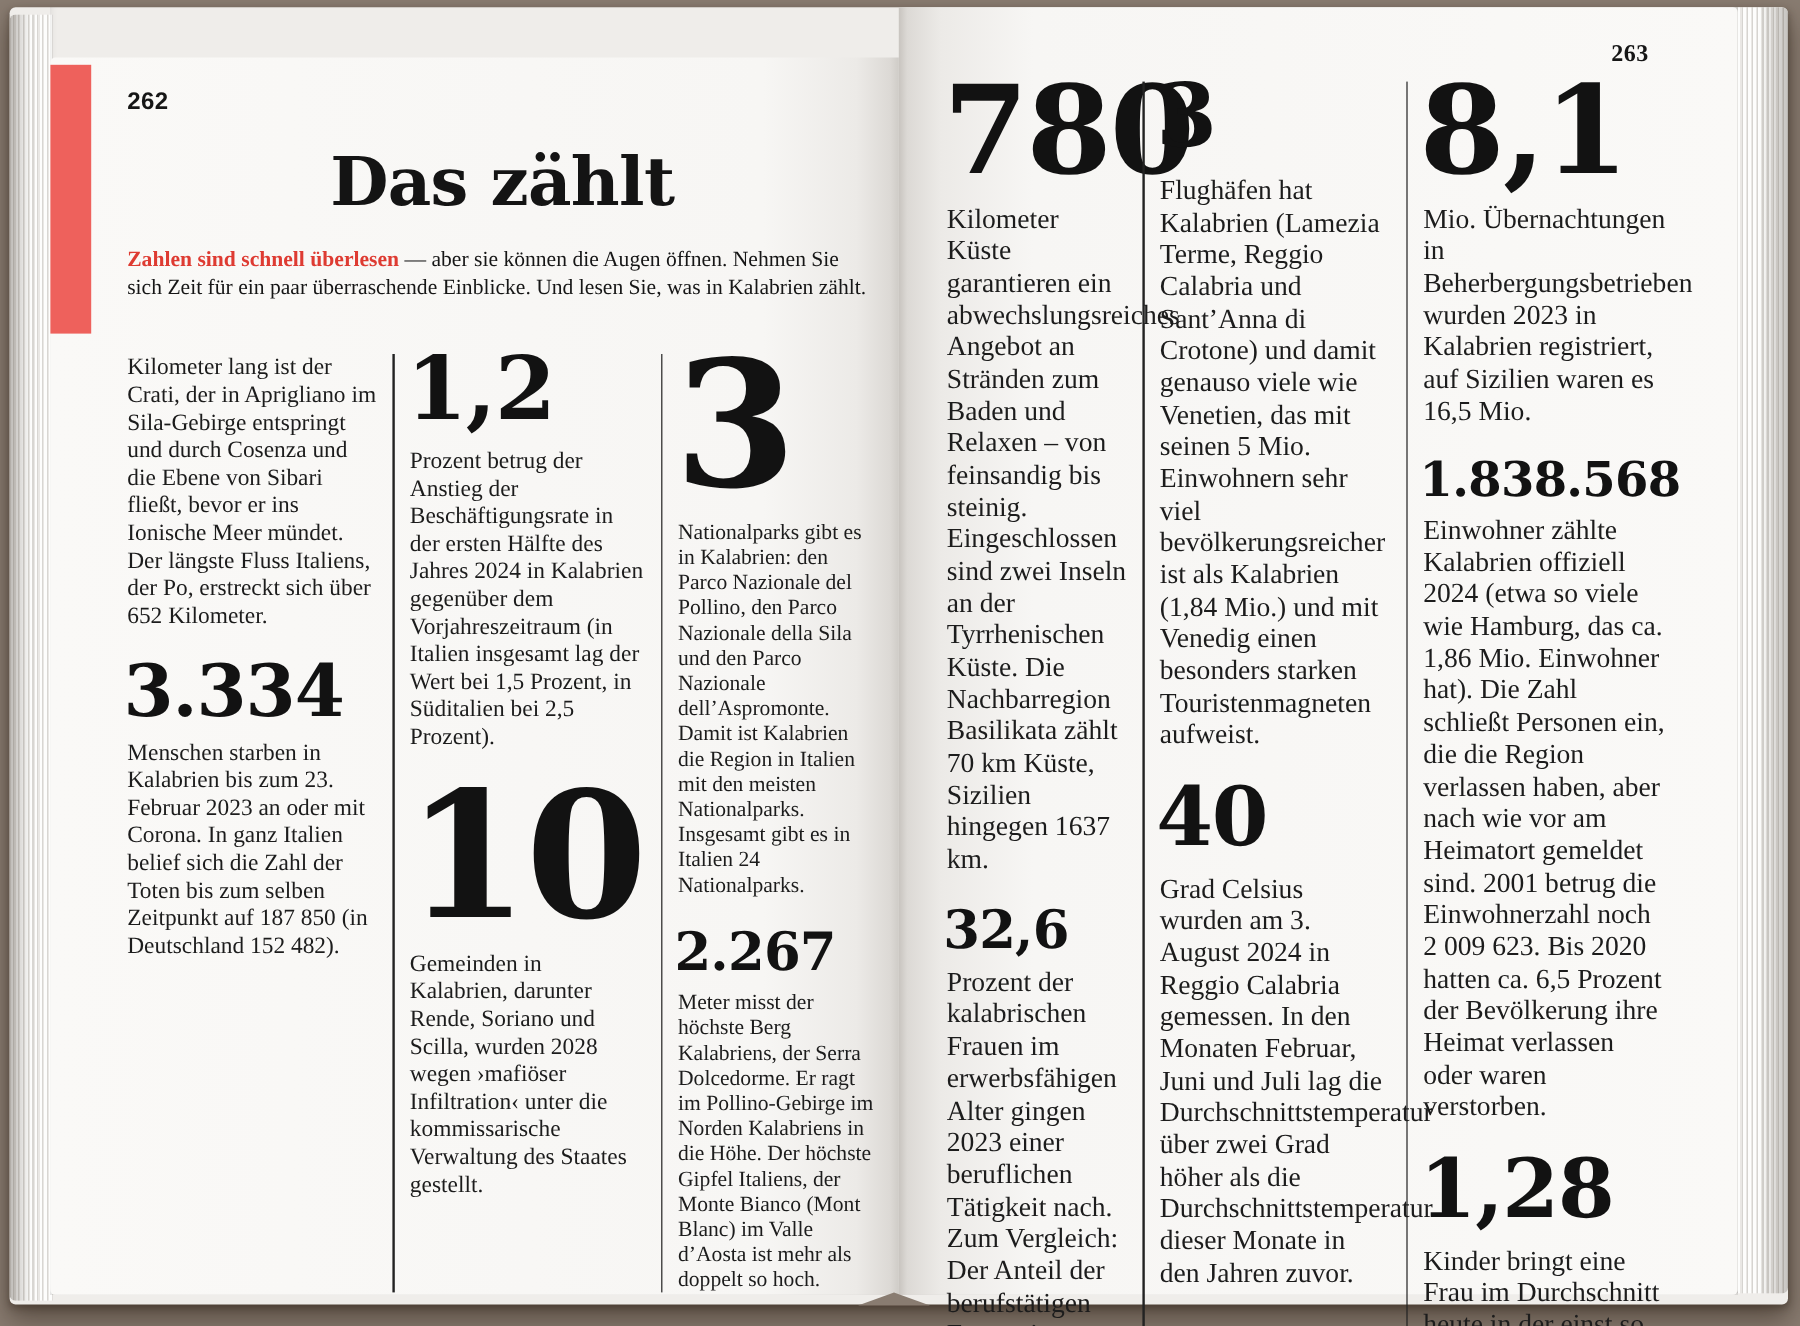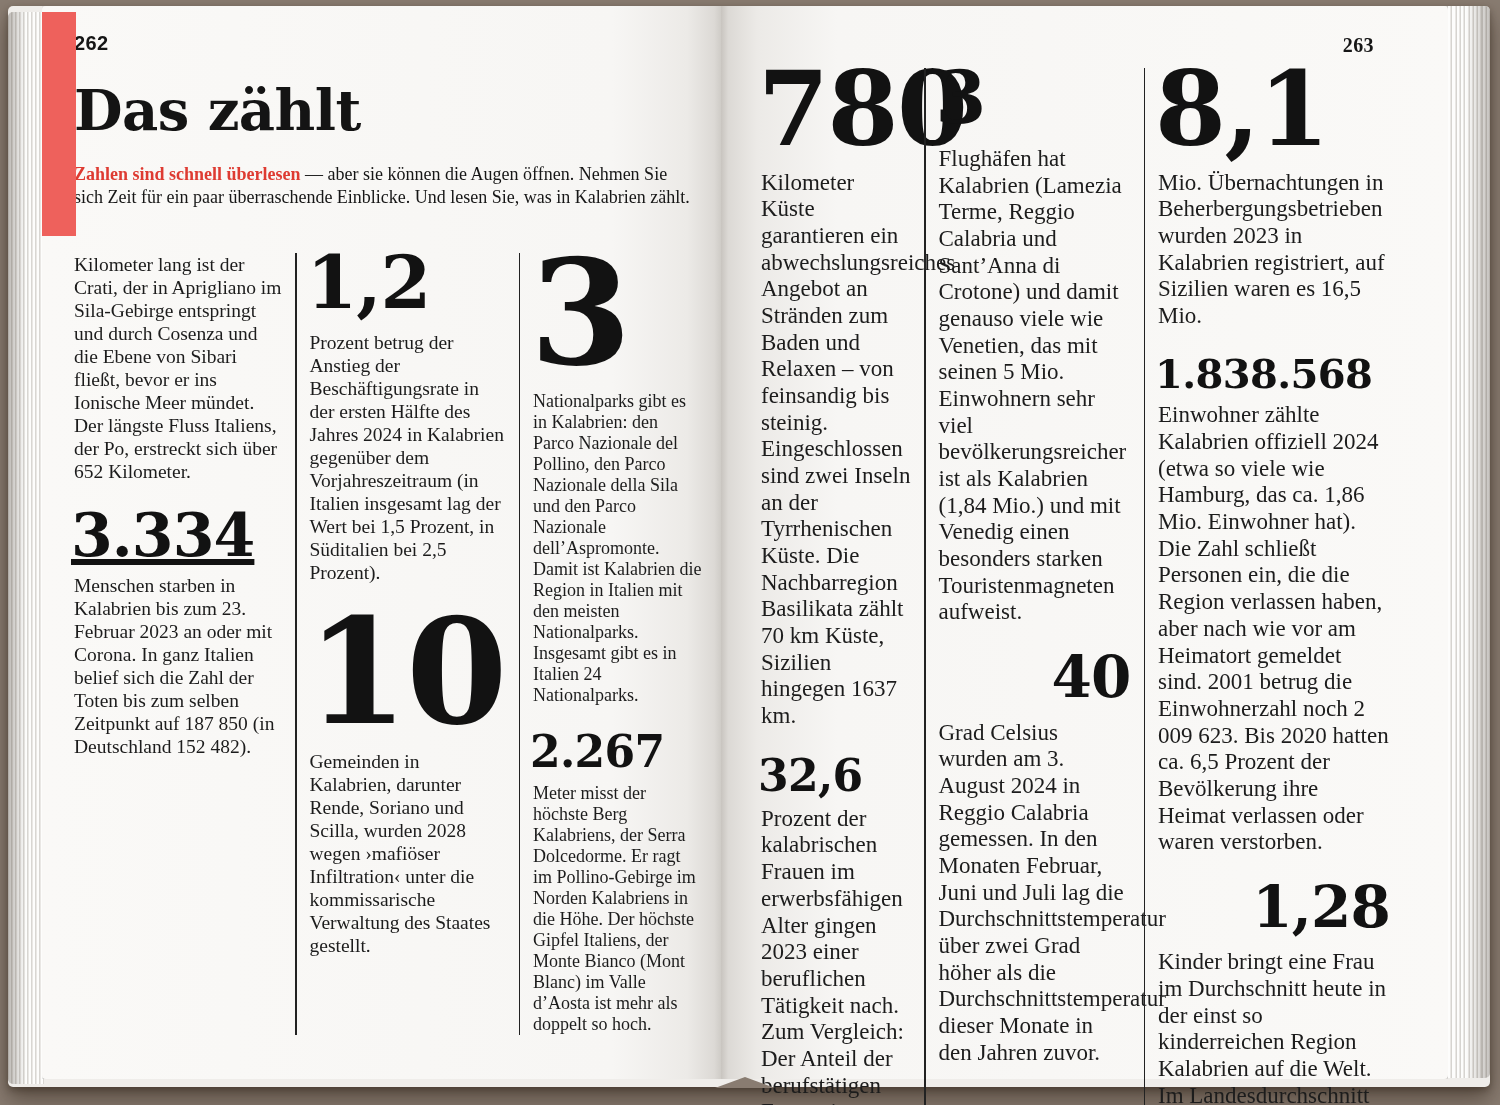--- a/index.html
+++ b/index.html
@@ -44,41 +44,42 @@
     box-shadow:inset 0 -4px 6px rgba(0,0,0,.10);
   }
   .spread::after{ 
     content:""; position:absolute; left:50%; bottom:-9px; transform:translateX(-50%);
     border-left:30px solid transparent; border-right:30px solid transparent;
     border-bottom:11px solid var(--bg);
   }
   .page{flex:1; position:relative; hyphens:auto; -webkit-hyphens:auto;}
   .page-left{
     background:linear-gradient(to right,#faf9f7 0%, var(--paper) 84%, #eceae7 95%, #dcd9d5 99%, #cfccc7 100%);
-    padding:26px 18px 20px 32px;
+    padding:26px 18px 20px 64px;
     border-radius:4px 0 0 4px;
+    margin-top:42px;
   }
   .page-right{
     background:linear-gradient(to left,#faf9f7 0%, var(--paper) 84%, #eceae7 95%, #dcd9d5 99%, #c8c4bf 100%);
     padding:26px 58px 20px 40px;
     border-radius:0 4px 4px 0;
   }
   .red-bar{
     position:absolute; left:0; top:6px; width:34px; height:224px;
     background:var(--accent-bar);
   }
   .folio{
     font-family:"Liberation Sans", sans-serif;
     font-weight:bold; font-size:20px; letter-spacing:.02em; color:#161616;
   }
   .folio-right{position:absolute; top:28px; right:74px;font-family:Liberation Serif, serif;}
   .page-title{
     font-family:"DejaVu Serif", serif;
     font-weight:bold; font-size:56px; letter-spacing:-0.01em;
-    margin-top:22px; color:#141414;
+    margin-top:22px; color:#141414;text-align:center;
   }
   .intro{
     margin-top:20px; width:625px;
     font-size:18px; line-height:1.28; color:#161616;
   }
   .intro .lead{ color:var(--accent-text); font-weight:bold; }
   .columns{
     position:relative; display:grid; column-gap:13px;
   }
   .columns-left{
@@ -93,23 +94,23 @@
   .col{ min-width:0; }
   .stat + .stat{ margin-top:28px; }
   .num{
     font-family:"DejaVu Serif", serif;
     font-weight:bold; line-height:.82; letter-spacing:-0.015em;
     margin:0 0 18px -3px; color:#121212; white-space:nowrap;
   }
   .n-xxl{font-size:146px;}
   .n-xl{font-size:130px;}
   .n-lg{font-size:102px;}
-  .n-md{font-size:58px;text-align:right;}
+  .n-md{font-size:68px;}
   .n-sm{font-size:73px;}
-  .n-xs{font-size:60px; margin-bottom:14px;text-decoration:underline;}
+  .n-xs{font-size:60px; margin-bottom:14px;}
   .n-xxs{font-size:44px; margin-bottom:12px;}
   .n-tiny{font-size:40px; margin-bottom:12px;}
   .stat-text{
     font-size:19.5px; line-height:1.18; color:#1c1c1c;
   }
   .col-tight .stat-text{ font-size:18px; line-height:1.17; }
   .page-right .stat-text{ font-size:23px; line-height:1.16; }
 </style>
 </head>
 <body>

